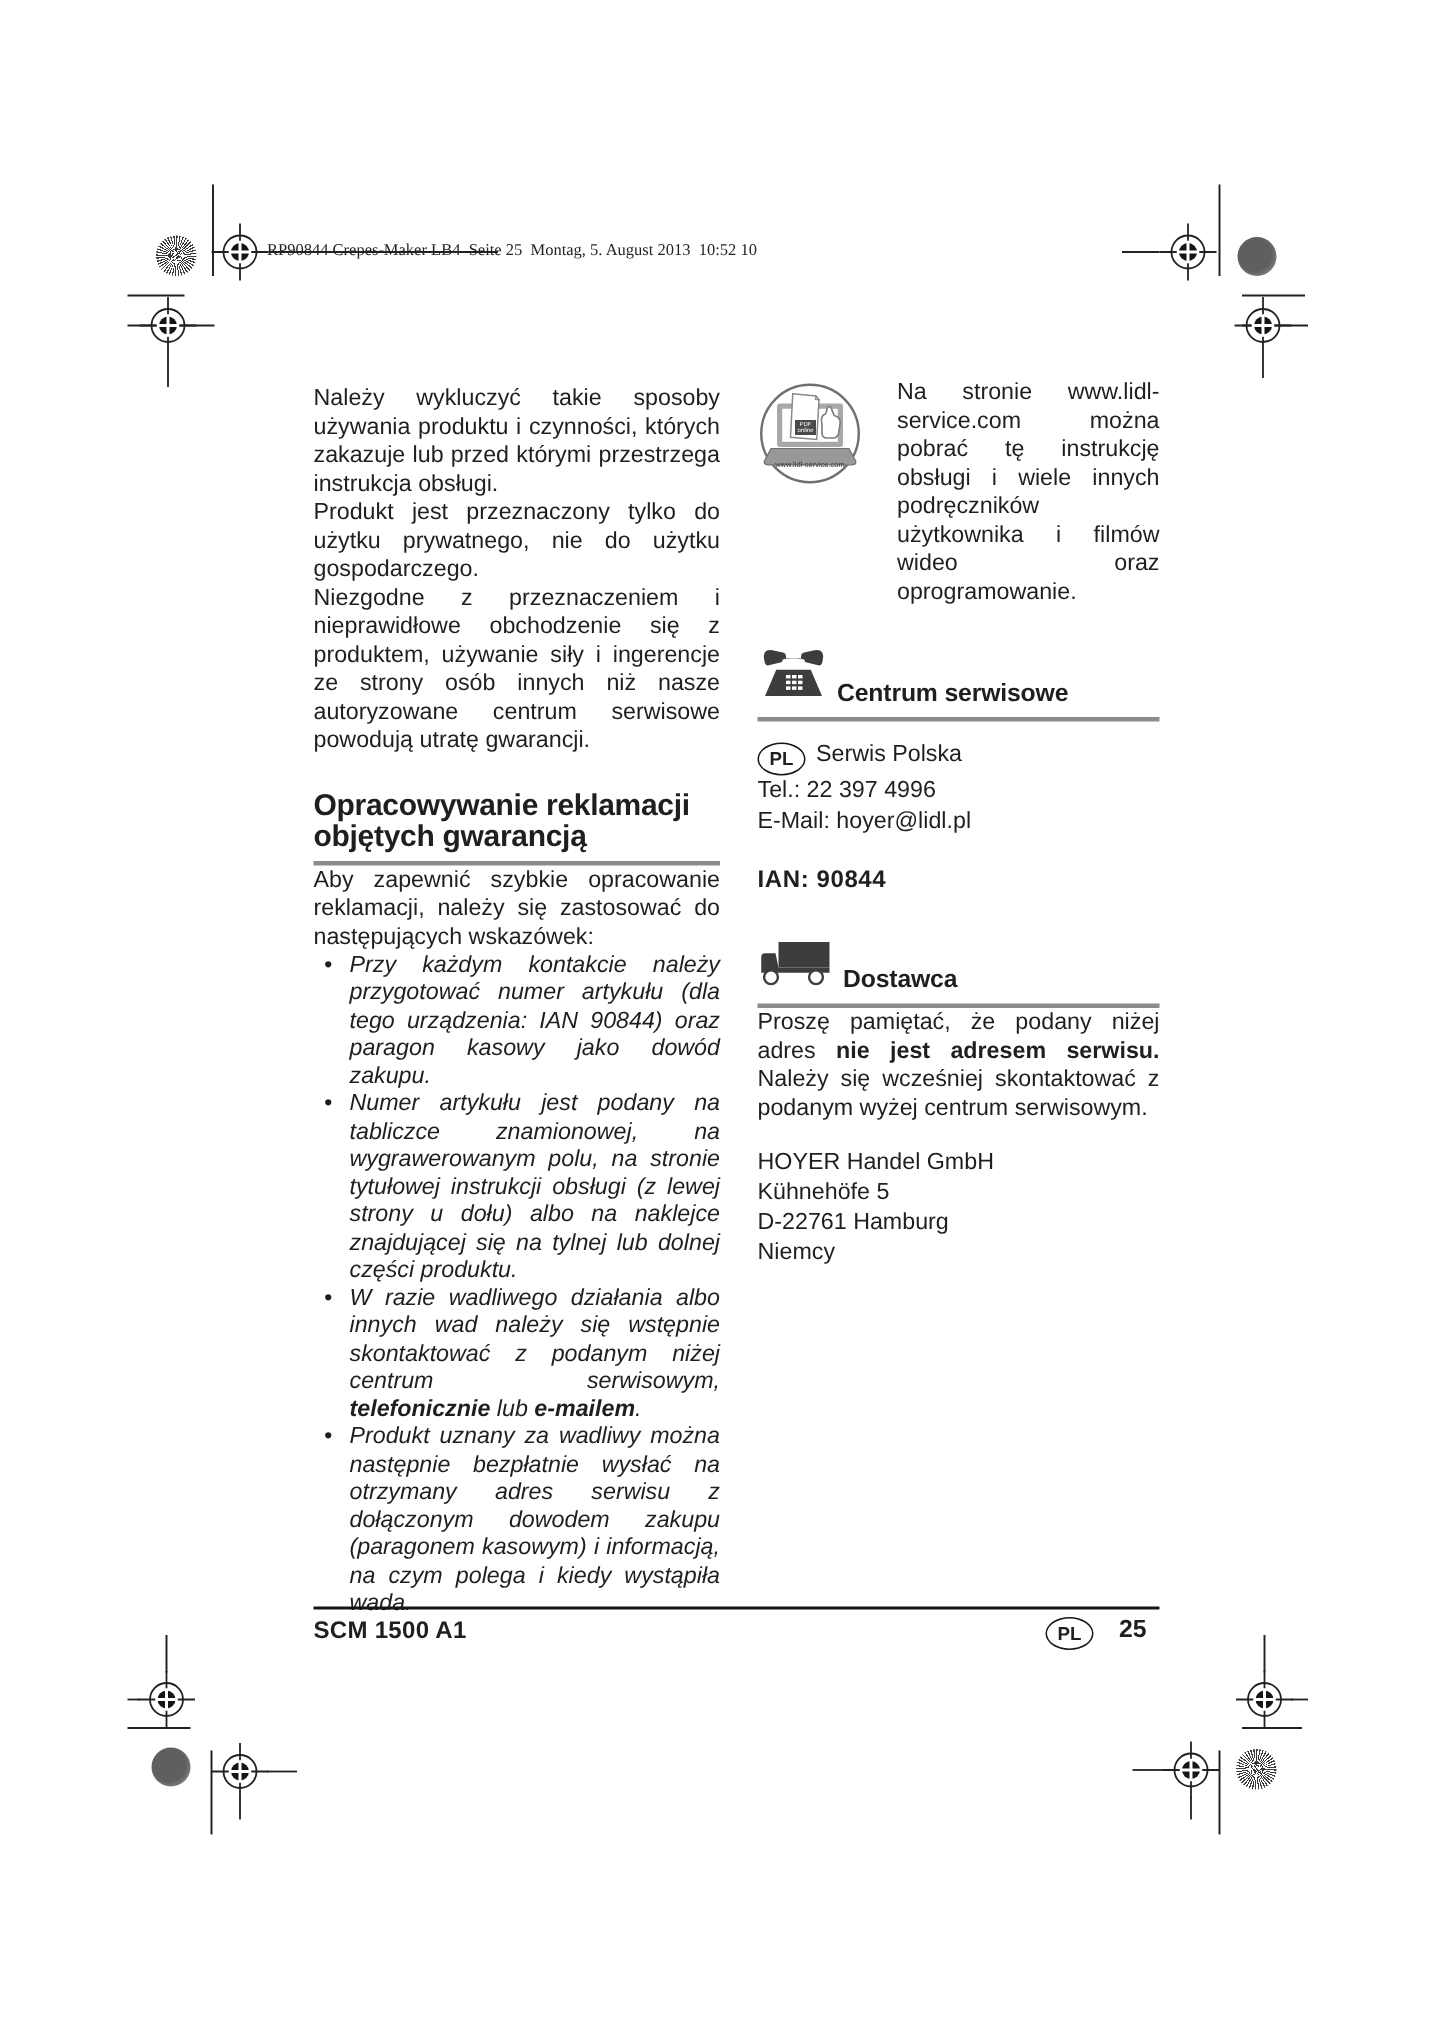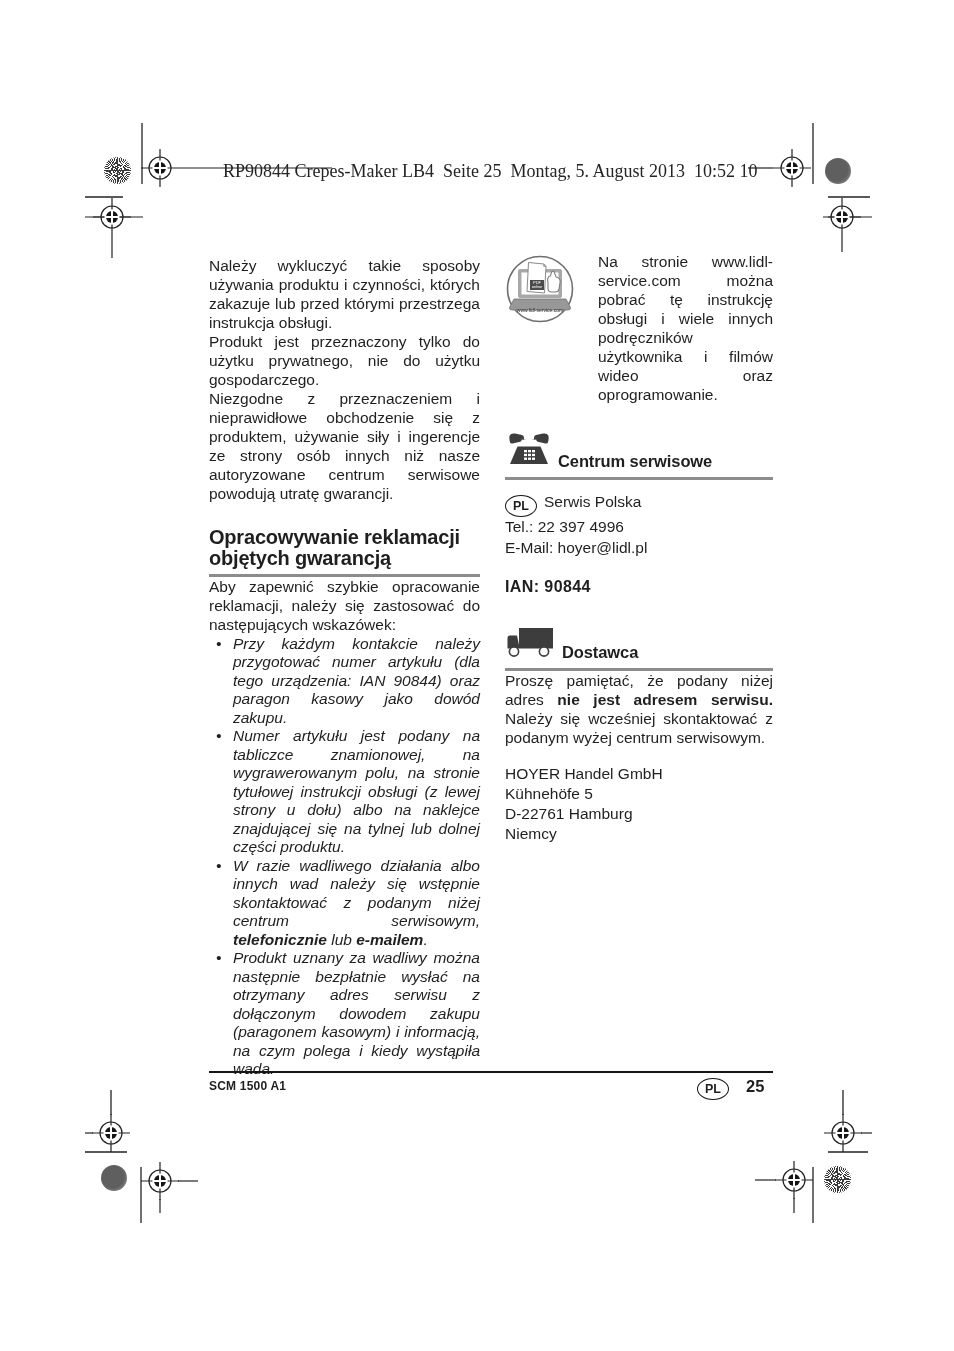--- a/index.html
+++ b/index.html
@@ -8,21 +8,21 @@
 
   
   .marks{position:absolute;left:0;top:0;pointer-events:none;}
   .starburst{position:absolute;width:27px;height:27px;border-radius:50%;
              background:repeating-conic-gradient(#3a3a3a 0deg 4deg,#fdfdfd 4deg 9deg);}
   .halftone{position:absolute;width:26px;height:26px;border-radius:50%;
             background:radial-gradient(circle at 45% 45%,#5f5f5f 0 55%,#777 70%,#8d8d8d 100%);}
 
   
   .doc-header{position:absolute;left:178px;top:161px;font-family:"Liberation Serif","DejaVu Serif",serif;
-              font-size:18px;color:#242424;white-space:pre;margin-left:45px;}
+              font-size:11px;color:#242424;white-space:pre;}
 
   
   .col{position:absolute;font-size:15.5px;line-height:19px;}
   .col-left{left:209px;top:256px;width:271px;}
   .col-right{left:505px;top:252px;width:268px;}
   .col p{margin:0;text-align:justify;}
 
   .sec-heading{margin:24px 0 0 0;font-size:20px;line-height:21px;font-weight:bold;letter-spacing:-0.2px;}
   .rule{height:2.5px;background:#8c8c8c;margin-top:5px;}
   .intro{margin-top:12px;}
@@ -51,21 +51,21 @@
   .svc-lines{margin-top:12px;line-height:20.5px;}
   .badge{display:inline-flex;align-items:center;justify-content:center;
          width:30px;height:20px;border:1.6px solid #161616;border-radius:50%;
          font-size:12.5px;font-weight:bold;letter-spacing:0;vertical-align:-3px;margin-right:7px;}
   .ian{margin-top:19px;font-weight:bold;font-size:16px;letter-spacing:0.4px;}
   .note{margin-top:12px;}
   .address{margin-top:17px;line-height:20px;}
 
   
   .footer-rule{position:absolute;left:209px;top:1071px;width:564px;height:1.5px;background:#151515;}
-  .footer-model{position:absolute;left:209px;top:1079px;font-size:12px;font-weight:bold;letter-spacing:0.2px;}
+  .footer-model{position:absolute;left:209px;top:1079px;font-size:16px;font-weight:bold;letter-spacing:0.2px;}
   .footer-badge{position:absolute;left:697px;top:1078px;width:30px;height:20px;border:1.6px solid #161616;
                 border-radius:50%;display:flex;align-items:center;justify-content:center;
                 font-size:12.5px;font-weight:bold;}
   .footer-page{position:absolute;left:746px;top:1077px;font-size:16.5px;font-weight:bold;}
 </style>
 </head>
 <body>
 
 <div class="page">
 

